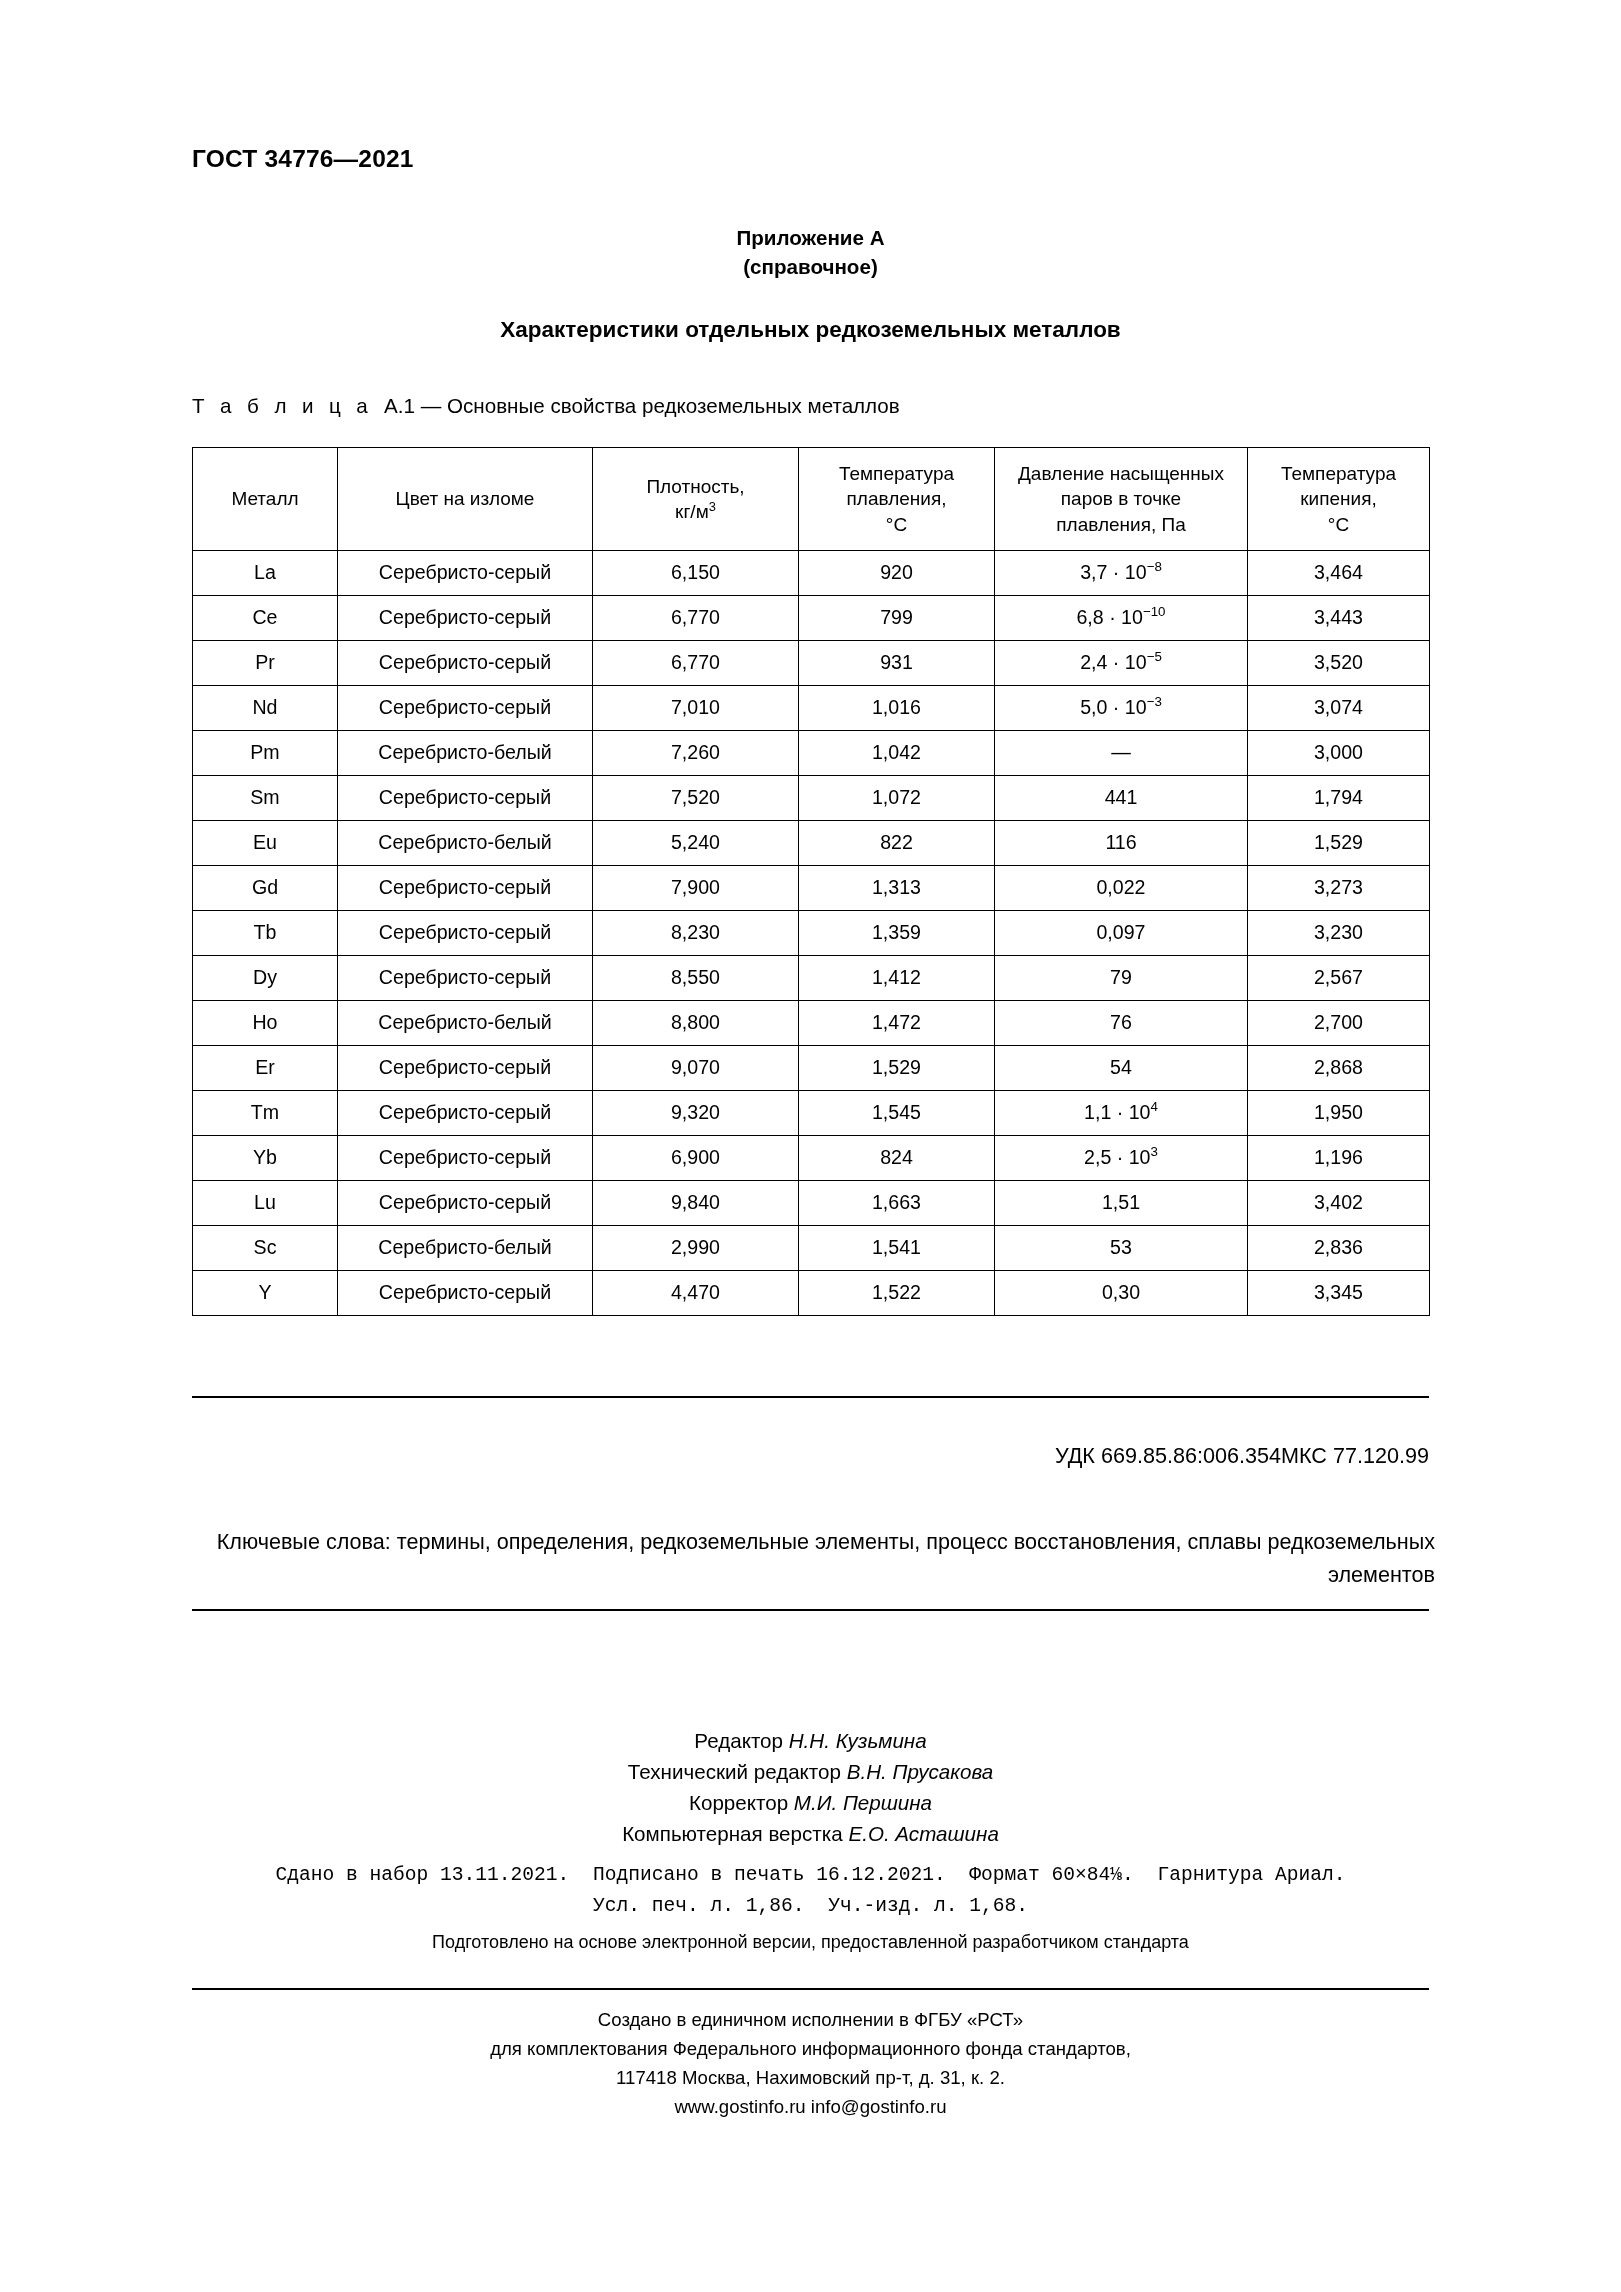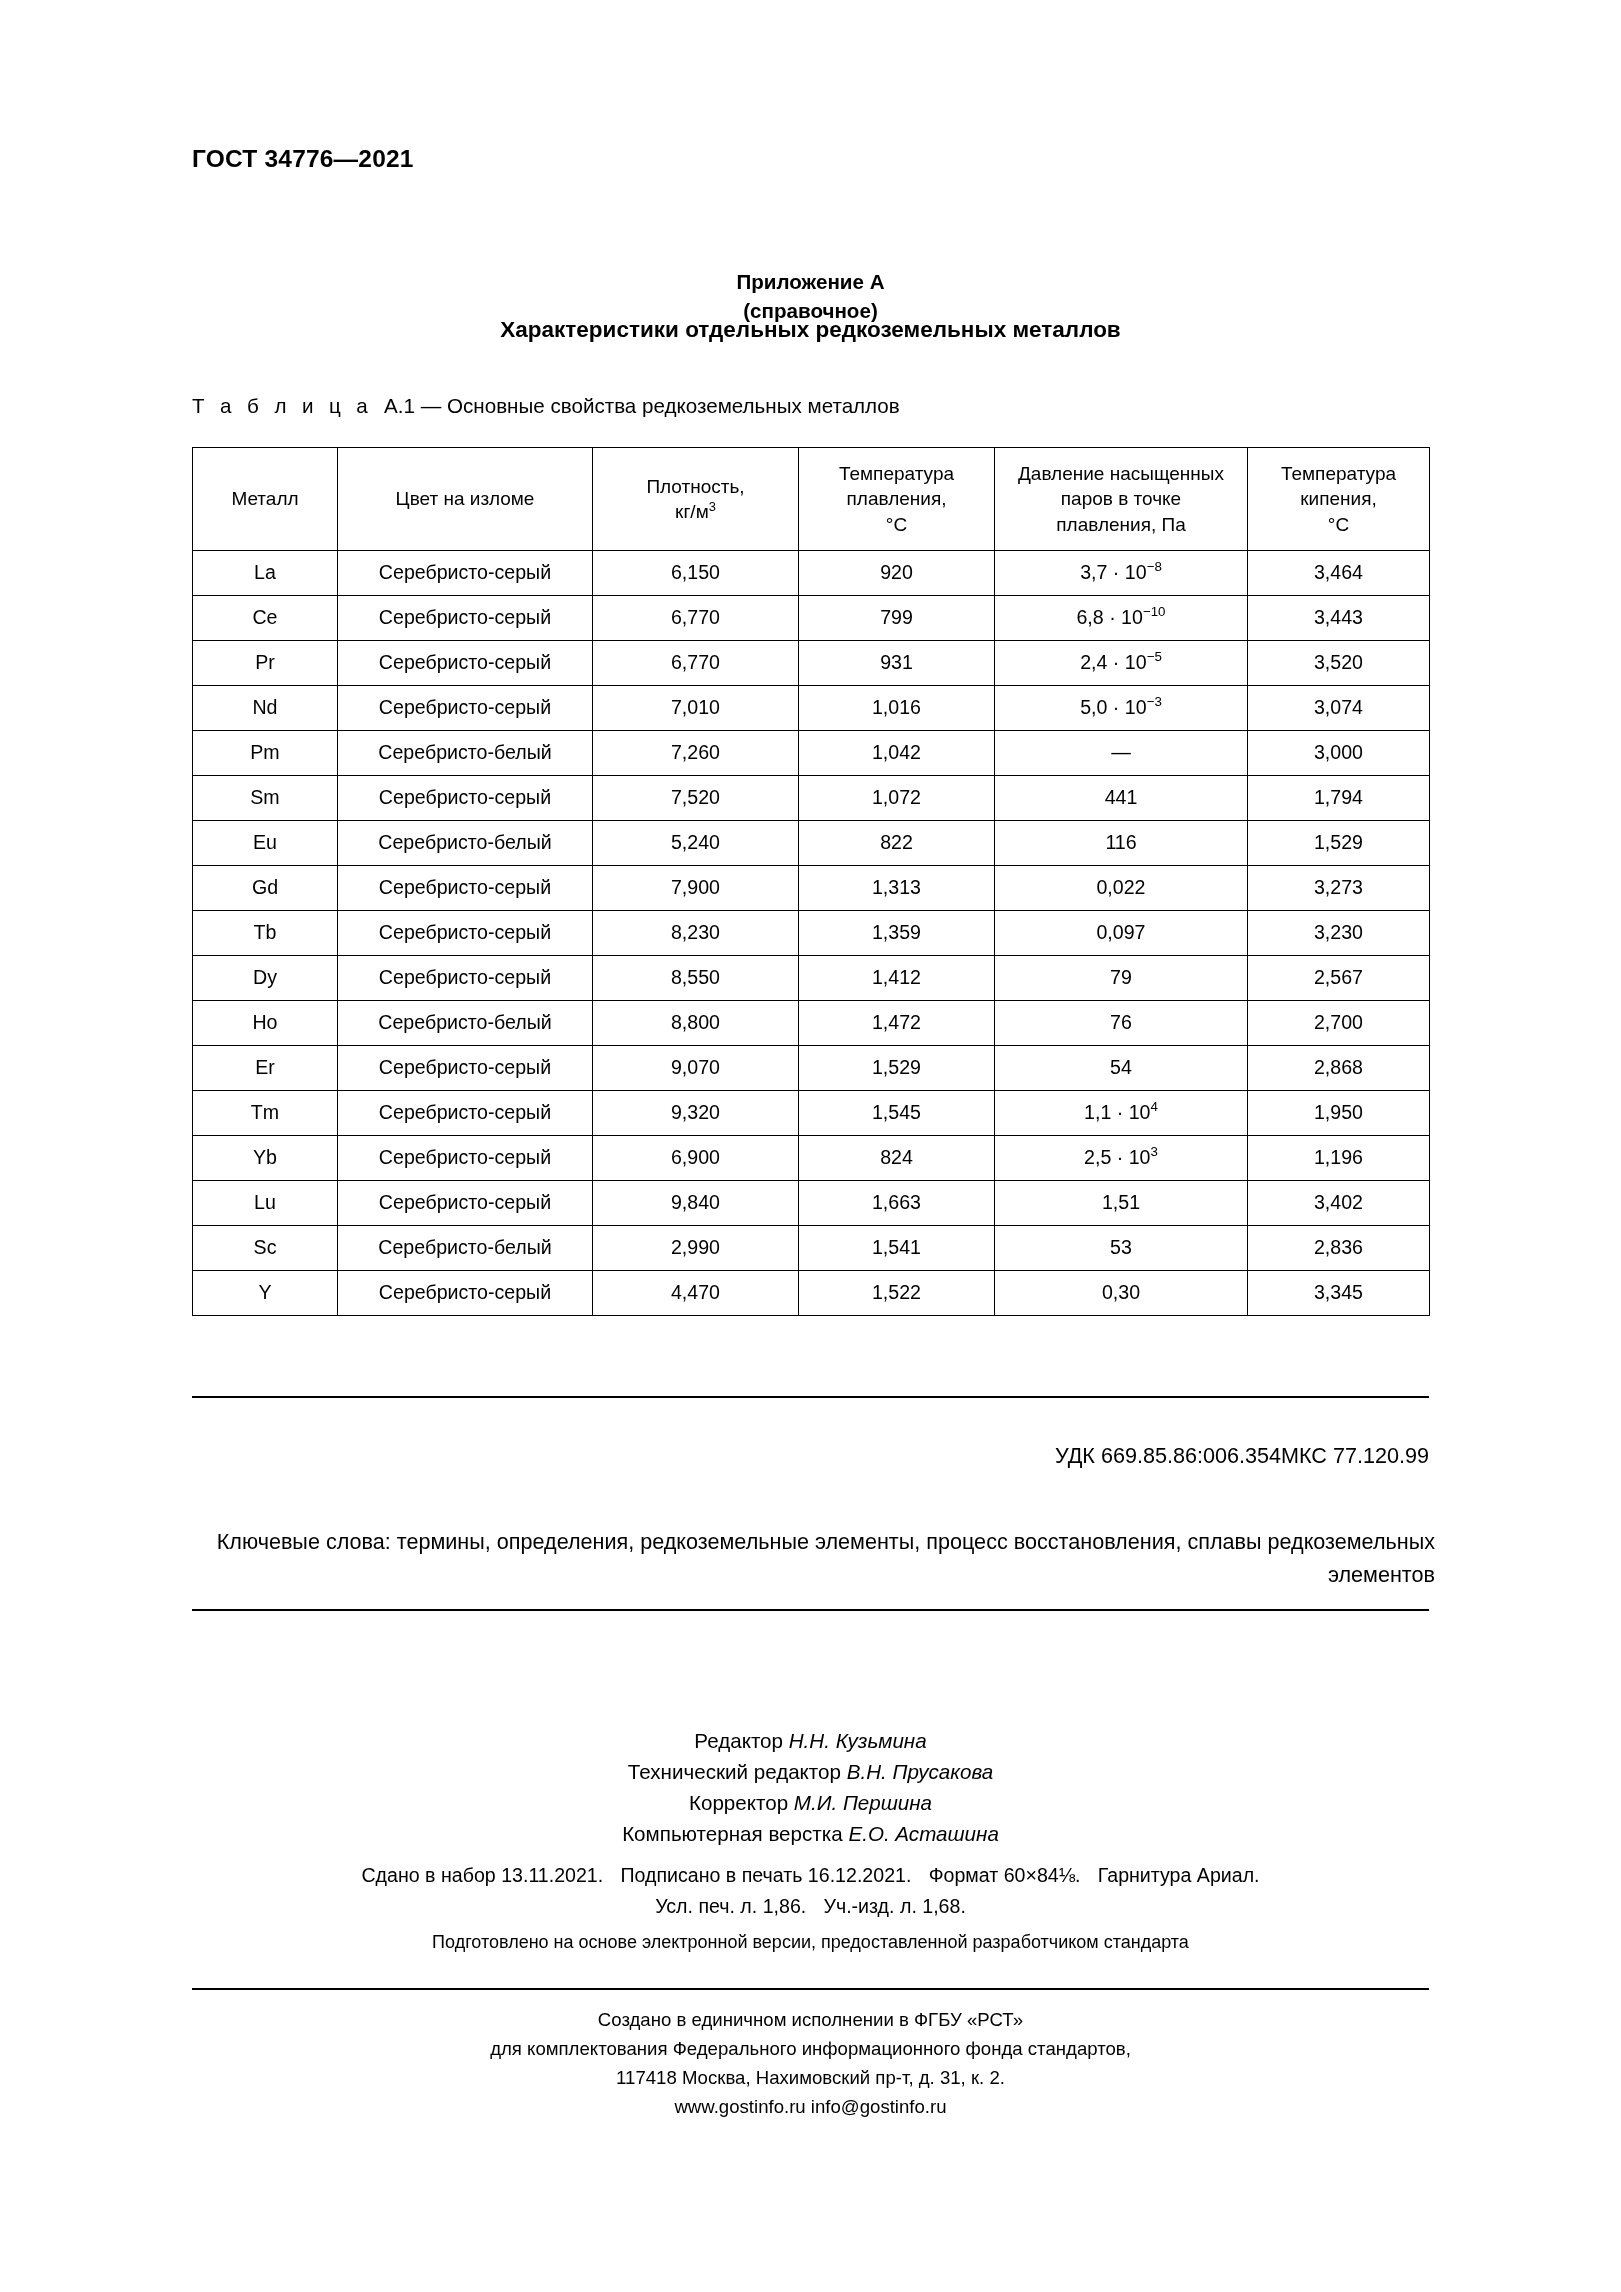--- a/index.html
+++ b/index.html
@@ -37,21 +37,20 @@
   
   .appendix-block {
     position: absolute;
     left: 192px;
     top: 223px;
     width: 1237px;
     text-align: center;
     font-size: 20.6px;
     font-weight: bold;
     line-height: 29px;
-    margin-top: 44px;
   }
   .main-title {
     position: absolute;
     left: 192px;
     top: 317px;
     width: 1237px;
     text-align: center;
     font-size: 22.5px;
     font-weight: bold;
   }
@@ -154,20 +153,21 @@
 
   
   .printdata {
     position: absolute;
     left: 192px;
     top: 1860px;
     width: 1237px;
     text-align: center;
     font-size: 19.6px;
     line-height: 31px;
+    font-family: Liberation Mono, monospace;
   }
   .printdata .sp { display: inline-block; width: 11.8px; }
 
   .prepared {
     position: absolute;
     left: 192px;
     top: 1932px;
     width: 1237px;
     text-align: center;
     font-size: 18px;

